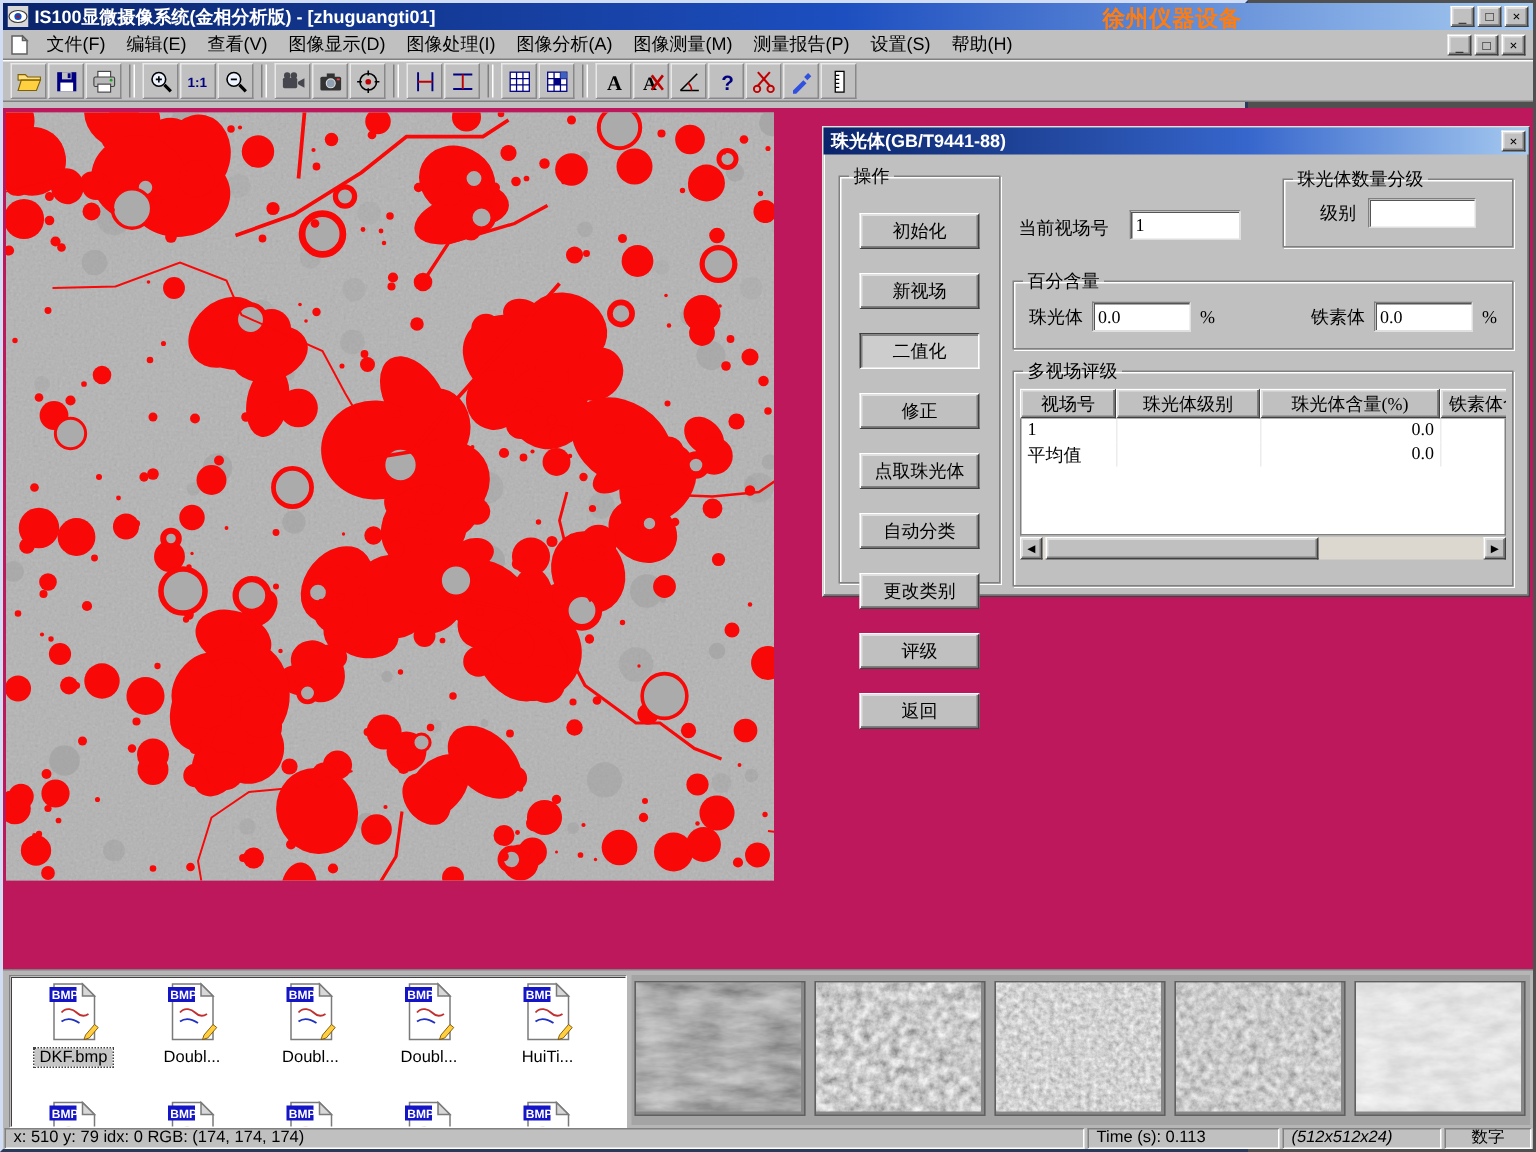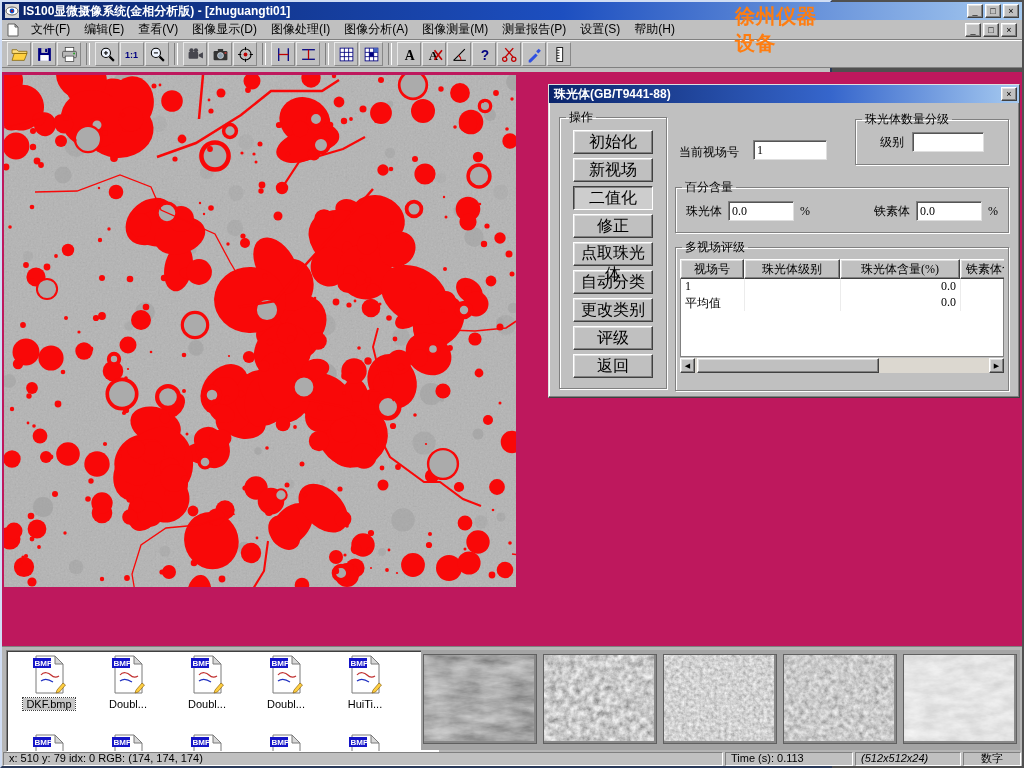--- a/index.html
+++ b/index.html
@@ -12,21 +12,21 @@
   #titlebar{position:absolute;left:0;top:0;width:1020px;height:18px;
     background:linear-gradient(90deg,#0a246a 0%,#1d4fc0 55%,#a6caf0 100%);
     display:flex;align-items:center;padding:0 3px;box-sizing:border-box;color:#fff;
     font-weight:bold;font-size:12px;white-space:nowrap;}
   #app-icon{width:14px;height:14px;margin-right:4px;flex:none;}
   #title-buttons{margin-left:auto;display:flex;gap:2px;}
   .win-btn{width:16px;height:14px;background:#c0c0c0;border:1px solid;padding:0;
     border-color:#fff #404040 #404040 #fff;box-shadow:inset -1px -1px 0 #808080,inset 1px 1px 0 #dfdfdf;
     font-size:9px;line-height:10px;text-align:center;color:#000;font-family:inherit;}
   #watermark{position:absolute;right:1px;top:1px;z-index:99;width:94px;color:#ff7d10;
-    font-size:20px;font-weight:bold;letter-spacing:.5px;pointer-events:none;}
+    font-size:15px;font-weight:bold;letter-spacing:.5px;pointer-events:none;}
 
   
   #menubar{position:absolute;left:0;top:18px;width:1020px;height:20px;background:#c0c0c0;
     display:flex;align-items:center;box-sizing:border-box;border-bottom:1px solid #808080;padding:0 2px;}
   #child-icon{width:14px;height:14px;margin:0 4px 0 2px;flex:none;}
   .menu-item{padding:2px 7px;cursor:default;}
   #child-controls{margin-left:auto;display:flex;gap:2px;padding-right:3px;}
 
   
   #toolbar{position:absolute;left:0;top:38px;width:1020px;height:28px;background:#c0c0c0;
@@ -44,24 +44,24 @@
   
   #dialog{position:absolute;left:546px;top:12px;width:470px;height:312px;background:#c0c0c0;
     border:1px solid;border-color:#dfdfdf #404040 #404040 #dfdfdf;
     box-shadow:inset -1px -1px 0 #808080,inset 1px 1px 0 #fff;}
   .dlg-title{height:18px;background:linear-gradient(90deg,#0a246a 0%,#3666cc 60%,#a6caf0 100%);
     display:flex;align-items:center;color:#fff;font-weight:bold;padding:0 2px 0 5px;}
   .dlg-body{position:relative;height:291px;font-family:Liberation Serif, serif;}
   fieldset{position:absolute;margin:0;padding:0;min-width:0;border:1px solid #808080;
     box-shadow:1px 1px 0 #fff,inset 1px 1px 0 #fff;background:transparent;}
   legend{font-size:12px;padding:0 3px;margin-left:6px;}
-  .op-btn{display:block;width:80px;height:24px;margin:4px auto 0;background:#c0c0c0;
+  .op-btn{display:block;width:80px;height:24px;margin:16px auto 0;background:#c0c0c0;
     border:1px solid;border-color:#fff #404040 #404040 #fff;
     box-shadow:inset -1px -1px 0 #808080,inset 1px 1px 0 #dfdfdf;
-    font-family:inherit;font-size:16px;padding:0;}
+    font-family:inherit;font-size:12px;padding:0;}
   .op-btn.pressed{border-color:#404040 #fff #fff #404040;box-shadow:inset 1px 1px 0 #808080;background:#cdcdcd;}
   .field{height:20px;background:#fff;border:1px solid;border-color:#808080 #dfdfdf #dfdfdf #808080;
     box-shadow:inset 1px 1px 0 #555;font-size:12px;padding:0 3px;box-sizing:border-box;font-family:inherit;}
   .lbl{font-size:12px;}
   #current-label{position:absolute;left:130px;top:41px;}
   #current-input{position:absolute;left:204px;top:37px;width:74px;}
   #grade-group{left:306px;top:8px;width:152px;height:52px;}
   .grade-row{display:flex;align-items:center;justify-content:center;gap:8px;padding-top:4px;}
   #ops-group{left:10px;top:6px;width:106px;height:278px;}
   #percent-group{left:126px;top:76px;width:332px;height:52px;}
@@ -83,21 +83,21 @@
     border-color:#fff #404040 #404040 #fff;box-shadow:inset -1px -1px 0 #808080,inset 1px 1px 0 #dfdfdf;
     font-size:7px;line-height:12px;text-align:center;color:#000;font-family:inherit;}
   .sb-track{flex:1;position:relative;}
   .sb-thumb{position:absolute;left:2px;top:0;width:62%;height:15px;background:#c0c0c0;border:1px solid;
     border-color:#fff #404040 #404040 #fff;box-shadow:inset -1px -1px 0 #808080,inset 1px 1px 0 #dfdfdf;box-sizing:border-box;}
 
   
   #bottom{position:absolute;left:0;top:644px;width:1020px;height:106px;background:#b6b6b6;
     border-top:1px solid #808080;box-sizing:border-box;}
   #file-panel{position:absolute;left:4px;top:3px;width:410px;height:100px;background:#fff;
-    border:1px solid;border-color:#808080 #fff #fff #808080;box-shadow:inset 1px 1px 0 #404040;overflow:hidden;padding-left:21px;}
+    border:1px solid;border-color:#808080 #fff #fff #808080;box-shadow:inset 1px 1px 0 #404040;overflow:hidden;}
   .file-item{position:absolute;top:3px;width:76px;text-align:center;}
   .file-item .file-label{display:inline-block;font-size:11px;margin-top:1px;padding:0 3px;white-space:nowrap;}
   .file-label.selected{background:#c6c6c6;outline:1px dotted #404040;}
   .file-item2{position:absolute;top:82px;width:76px;text-align:center;}
   #thumb-strip{position:absolute;left:419px;top:3px;right:2px;height:100px;background:#a4a4a4;
     display:flex;gap:6px;padding:4px 2px;box-sizing:border-box;}
   .thumb{width:112px;height:88px;flex:none;border:1px solid #606060;background:#888;}
   .thumb svg{display:block;}
 
   

